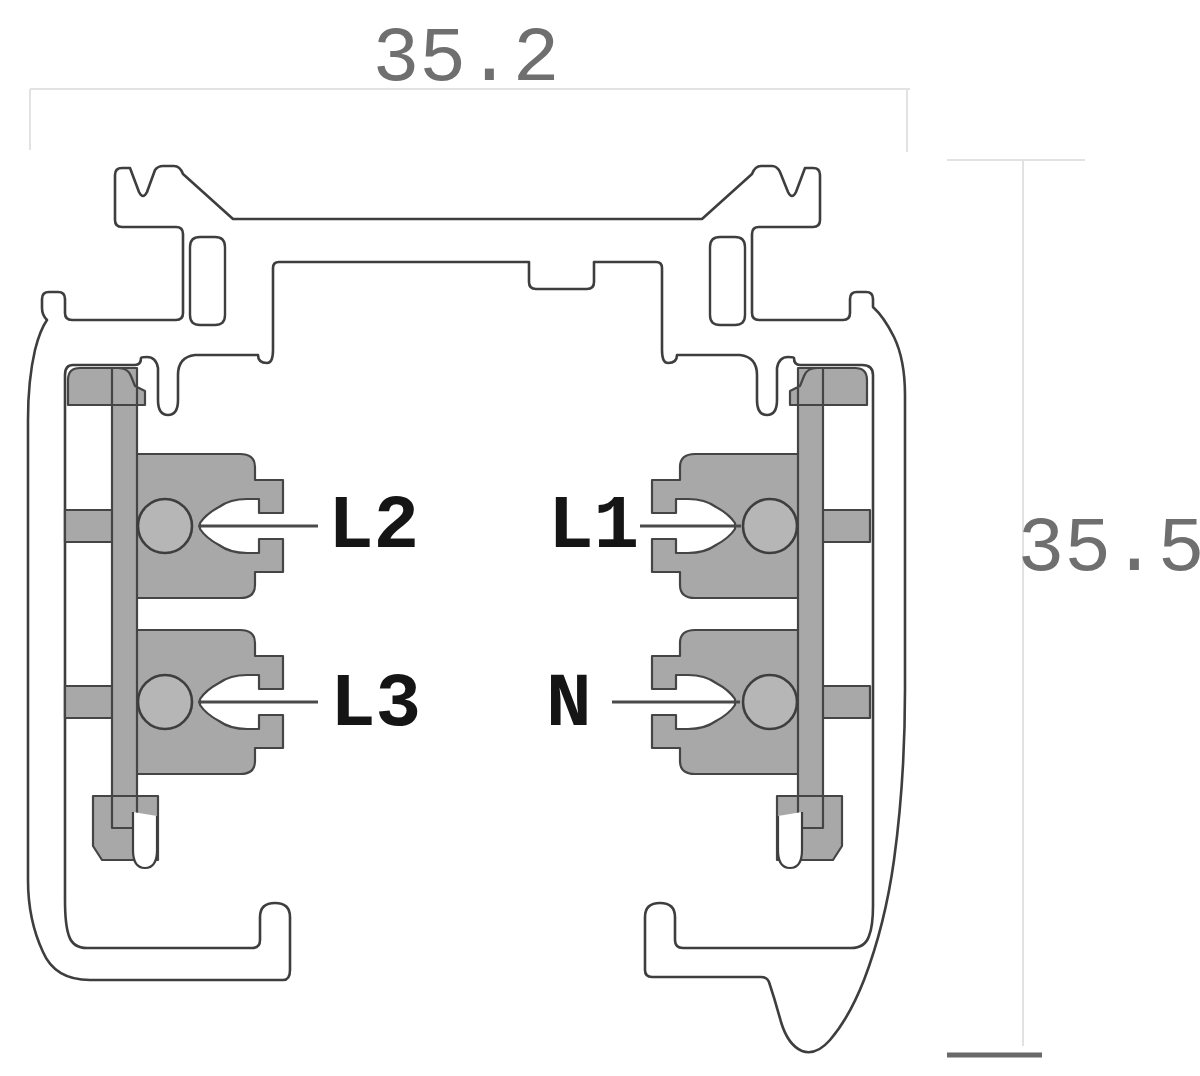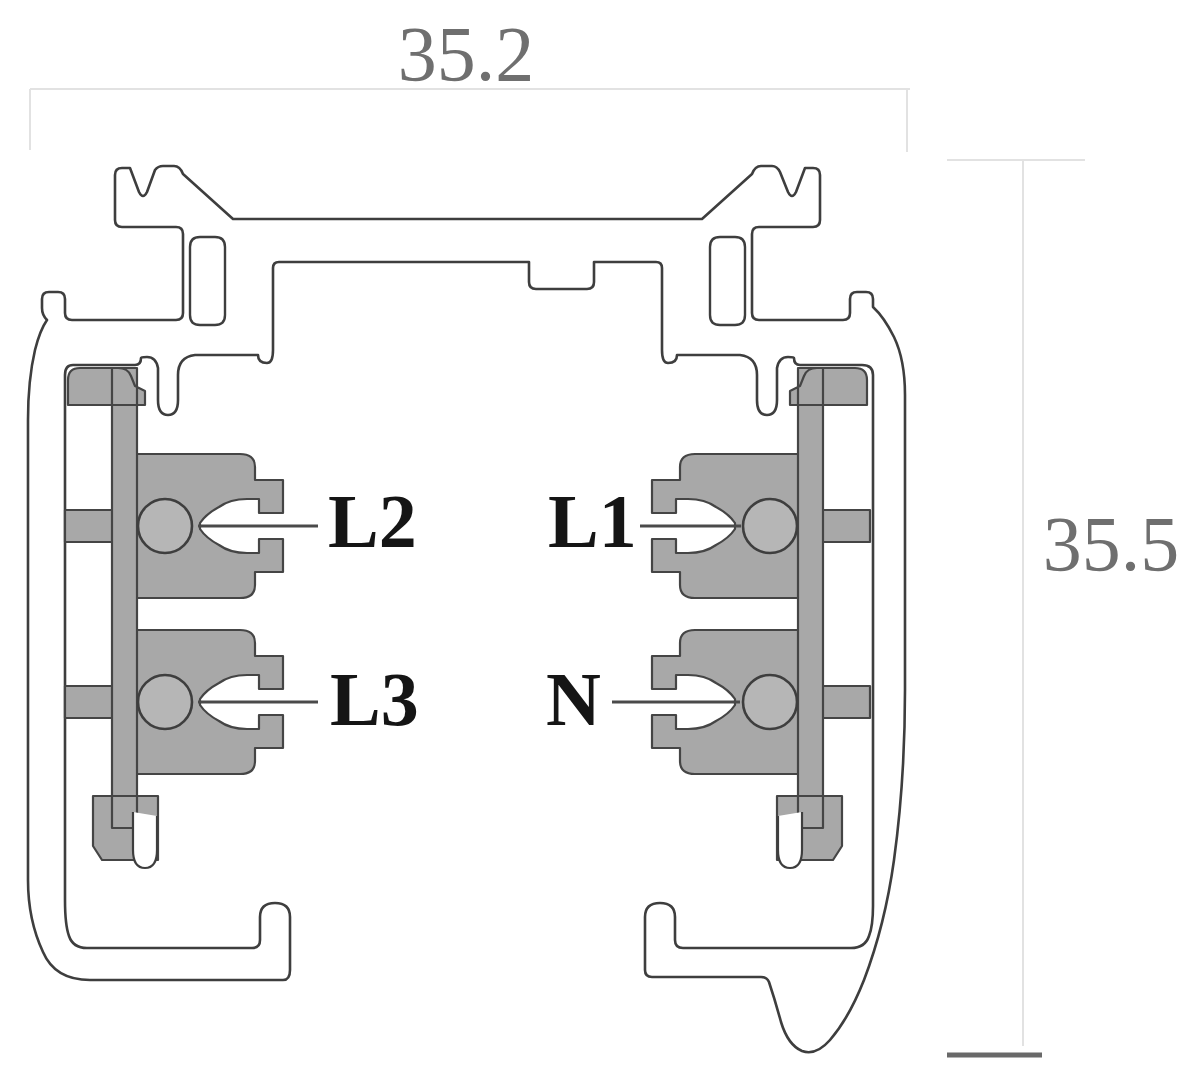--- a/index.html
+++ b/index.html
@@ -1,17 +1,17 @@
 <!DOCTYPE html>
 <html><head>
 <meta charset="utf-8">
 <style>
   html,body{margin:0;padding:0;background:#ffffff;}
   .stage{position:relative;width:1200px;height:1076px;background:#ffffff;overflow:hidden;
-         font-family:Liberation Serif, serif;}
+         font-family:Liberation Mono, monospace;}
   svg{display:block}
   .shell{fill:#ffffff;stroke:#3e3e3e;stroke-width:2.6;stroke-linejoin:round;}
   .shell-detail{fill:#ffffff;stroke:#3e3e3e;stroke-width:2.4;stroke-linejoin:round;}
   .rib{fill:#ffffff;stroke:#3e3e3e;stroke-width:2.2;stroke-linejoin:round;}
   .insulator{fill:#a8a8a8;stroke:#454545;stroke-width:2.2;stroke-linejoin:round;}
   .contact{fill:#b6b6b6;stroke:#3e3e3e;stroke-width:2.6;}
   .leader{stroke:#4a4a4a;stroke-width:3;}
   .dim-light{stroke:#e2e2e2;stroke-width:2;}
   .dim-dark{stroke:#696969;stroke-width:5;}
   .dim-text{fill:#6f6f6f;font-size:78px;font-weight:400;}

